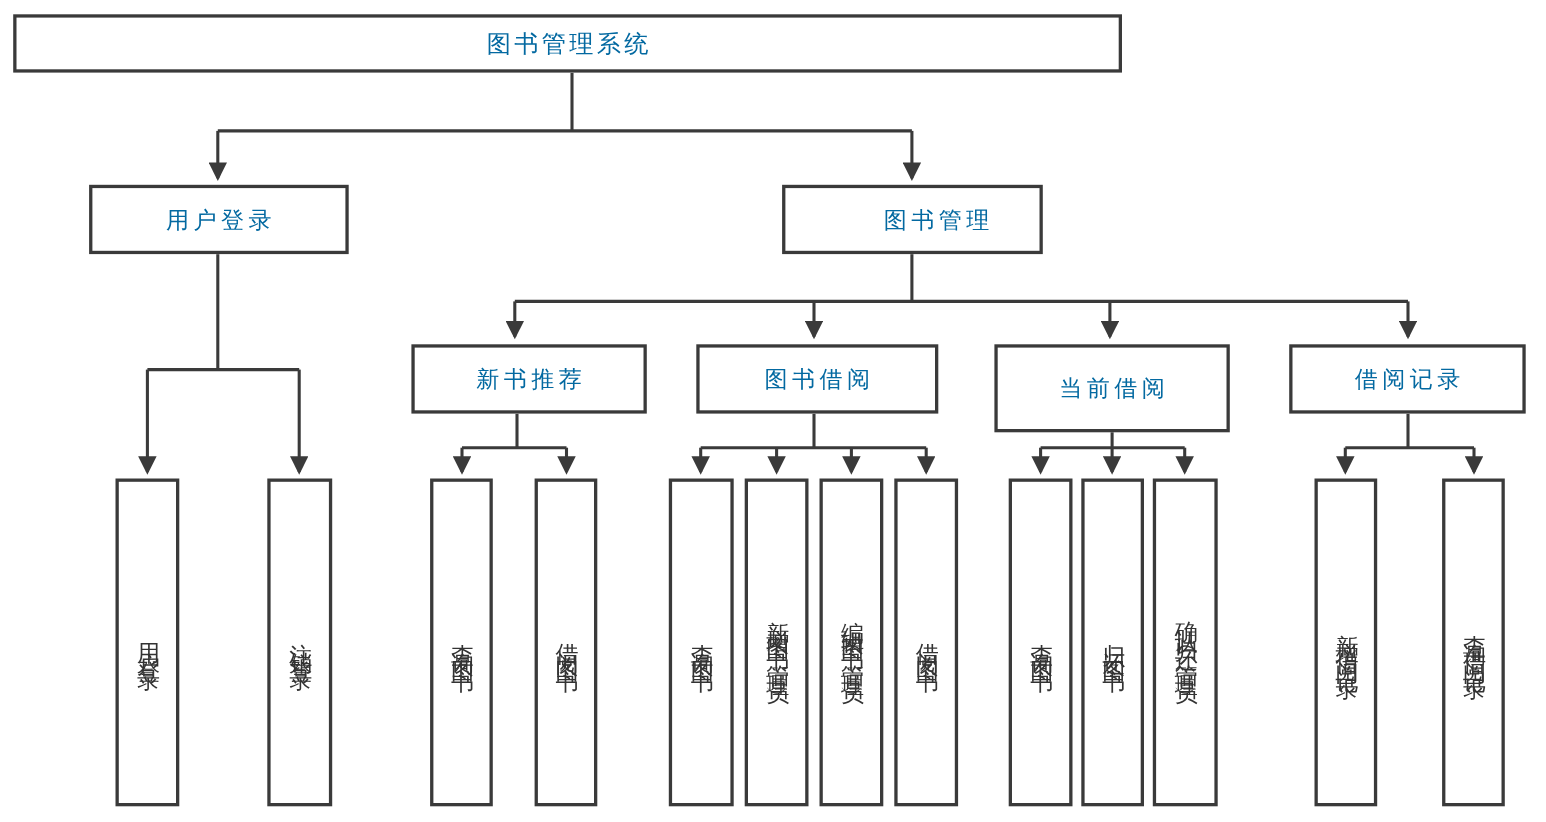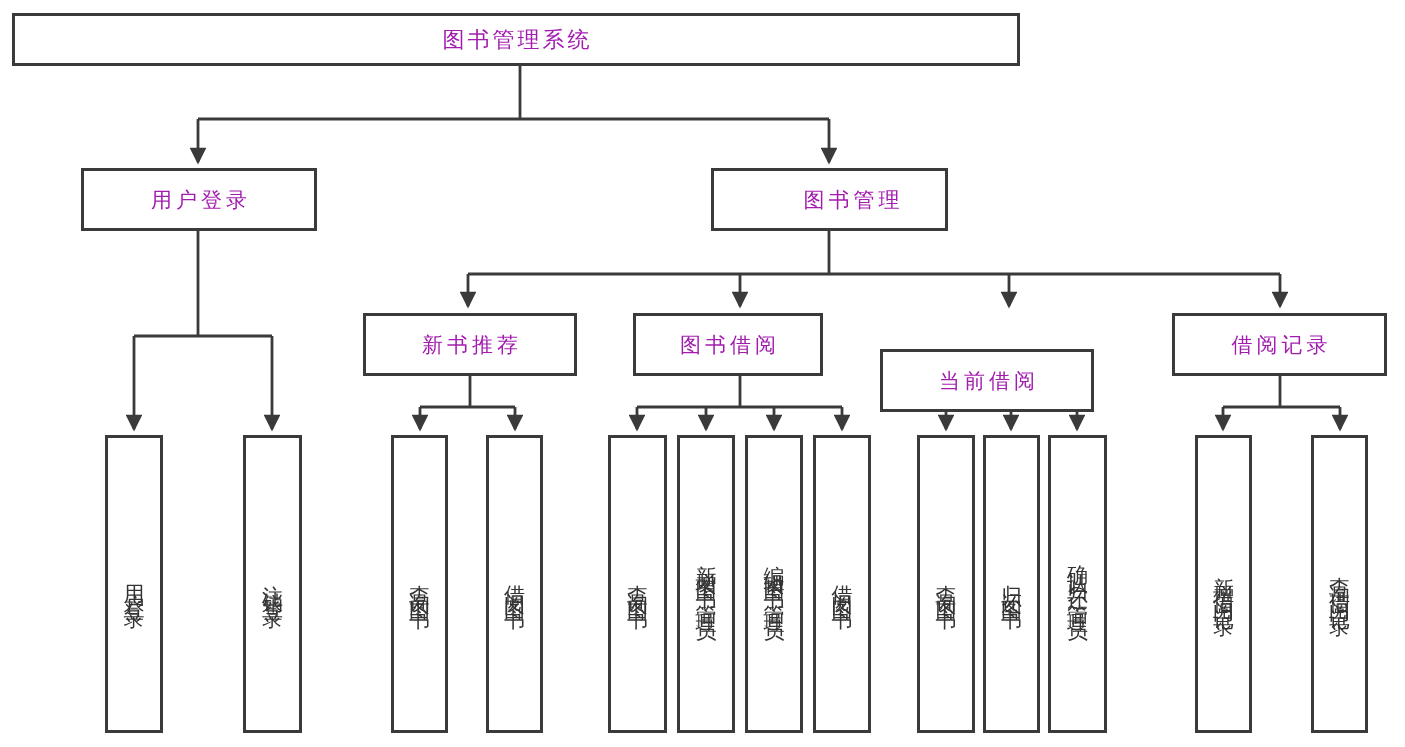--- a/index.html
+++ b/index.html
@@ -13,21 +13,21 @@
   #connectors{
     position:absolute;left:0;top:0;width:1405px;height:747px;
     pointer-events:none;
   }
   .box{
     position:absolute;
     box-sizing:border-box;
     border:3px solid #3a3a3a;
     background:#ffffff;
     display:flex;align-items:center;justify-content:center;
-    color:#a21caf;
+    color:#0369a1;
     font-size:21px;
     letter-spacing:4px;
     text-indent:4px;
     white-space:nowrap;
     z-index:2;
   }
   .box.root{font-size:22px;letter-spacing:3px;text-indent:3px;}
   .vbox{
     position:absolute;
     box-sizing:border-box;
@@ -105,23 +105,23 @@
       <path d="M1223,407 V429" marker-end="url(#arrow)"></path>
       <path d="M1340,407 V429" marker-end="url(#arrow)"></path>
     </g>
   </svg>
 
   <div class="box root" style="left:12px;top:13px;width:1008px;height:53px;">图书管理系统</div>
 
   <div class="box" style="left:81px;top:168px;width:236px;height:63px;">用户登录</div>
   <div class="box" style="left:711px;top:168px;width:237px;height:63px;padding-left:44px;">图书管理</div>
 
-  <div class="box" style="left:363px;top:313px;width:214px;height:63px;">新书推荐</div>
-  <div class="box" style="left:633px;top:313px;width:190px;height:63px;">图书借阅</div>
-  <div class="box" style="left:880px;top:313px;width:214px;height:63px;margin-top:36px;">当前借阅</div>
+  <div class="box" style="left:374px;top:313px;width:214px;height:63px;">新书推荐</div>
+  <div class="box" style="left:633px;top:313px;width:220px;height:63px;">图书借阅</div>
+  <div class="box" style="left:904px;top:313px;width:214px;height:80px;">当前借阅</div>
   <div class="box" style="left:1172px;top:313px;width:215px;height:63px;">借阅记录</div>
 
   <div class="vbox" style="left:105px;top:435px;width:58px;height:298px;">用户登录</div>
   <div class="vbox" style="left:243px;top:435px;width:59px;height:298px;">注销登录</div>
 
   <div class="vbox" style="left:391px;top:435px;width:57px;height:298px;">查询图书</div>
   <div class="vbox" style="left:486px;top:435px;width:57px;height:298px;">借阅图书</div>
 
   <div class="vbox" style="left:608px;top:435px;width:59px;height:298px;">查询图书</div>
   <div class="vbox" style="left:677px;top:435px;width:58px;height:298px;">新增图书（管理员）</div>

